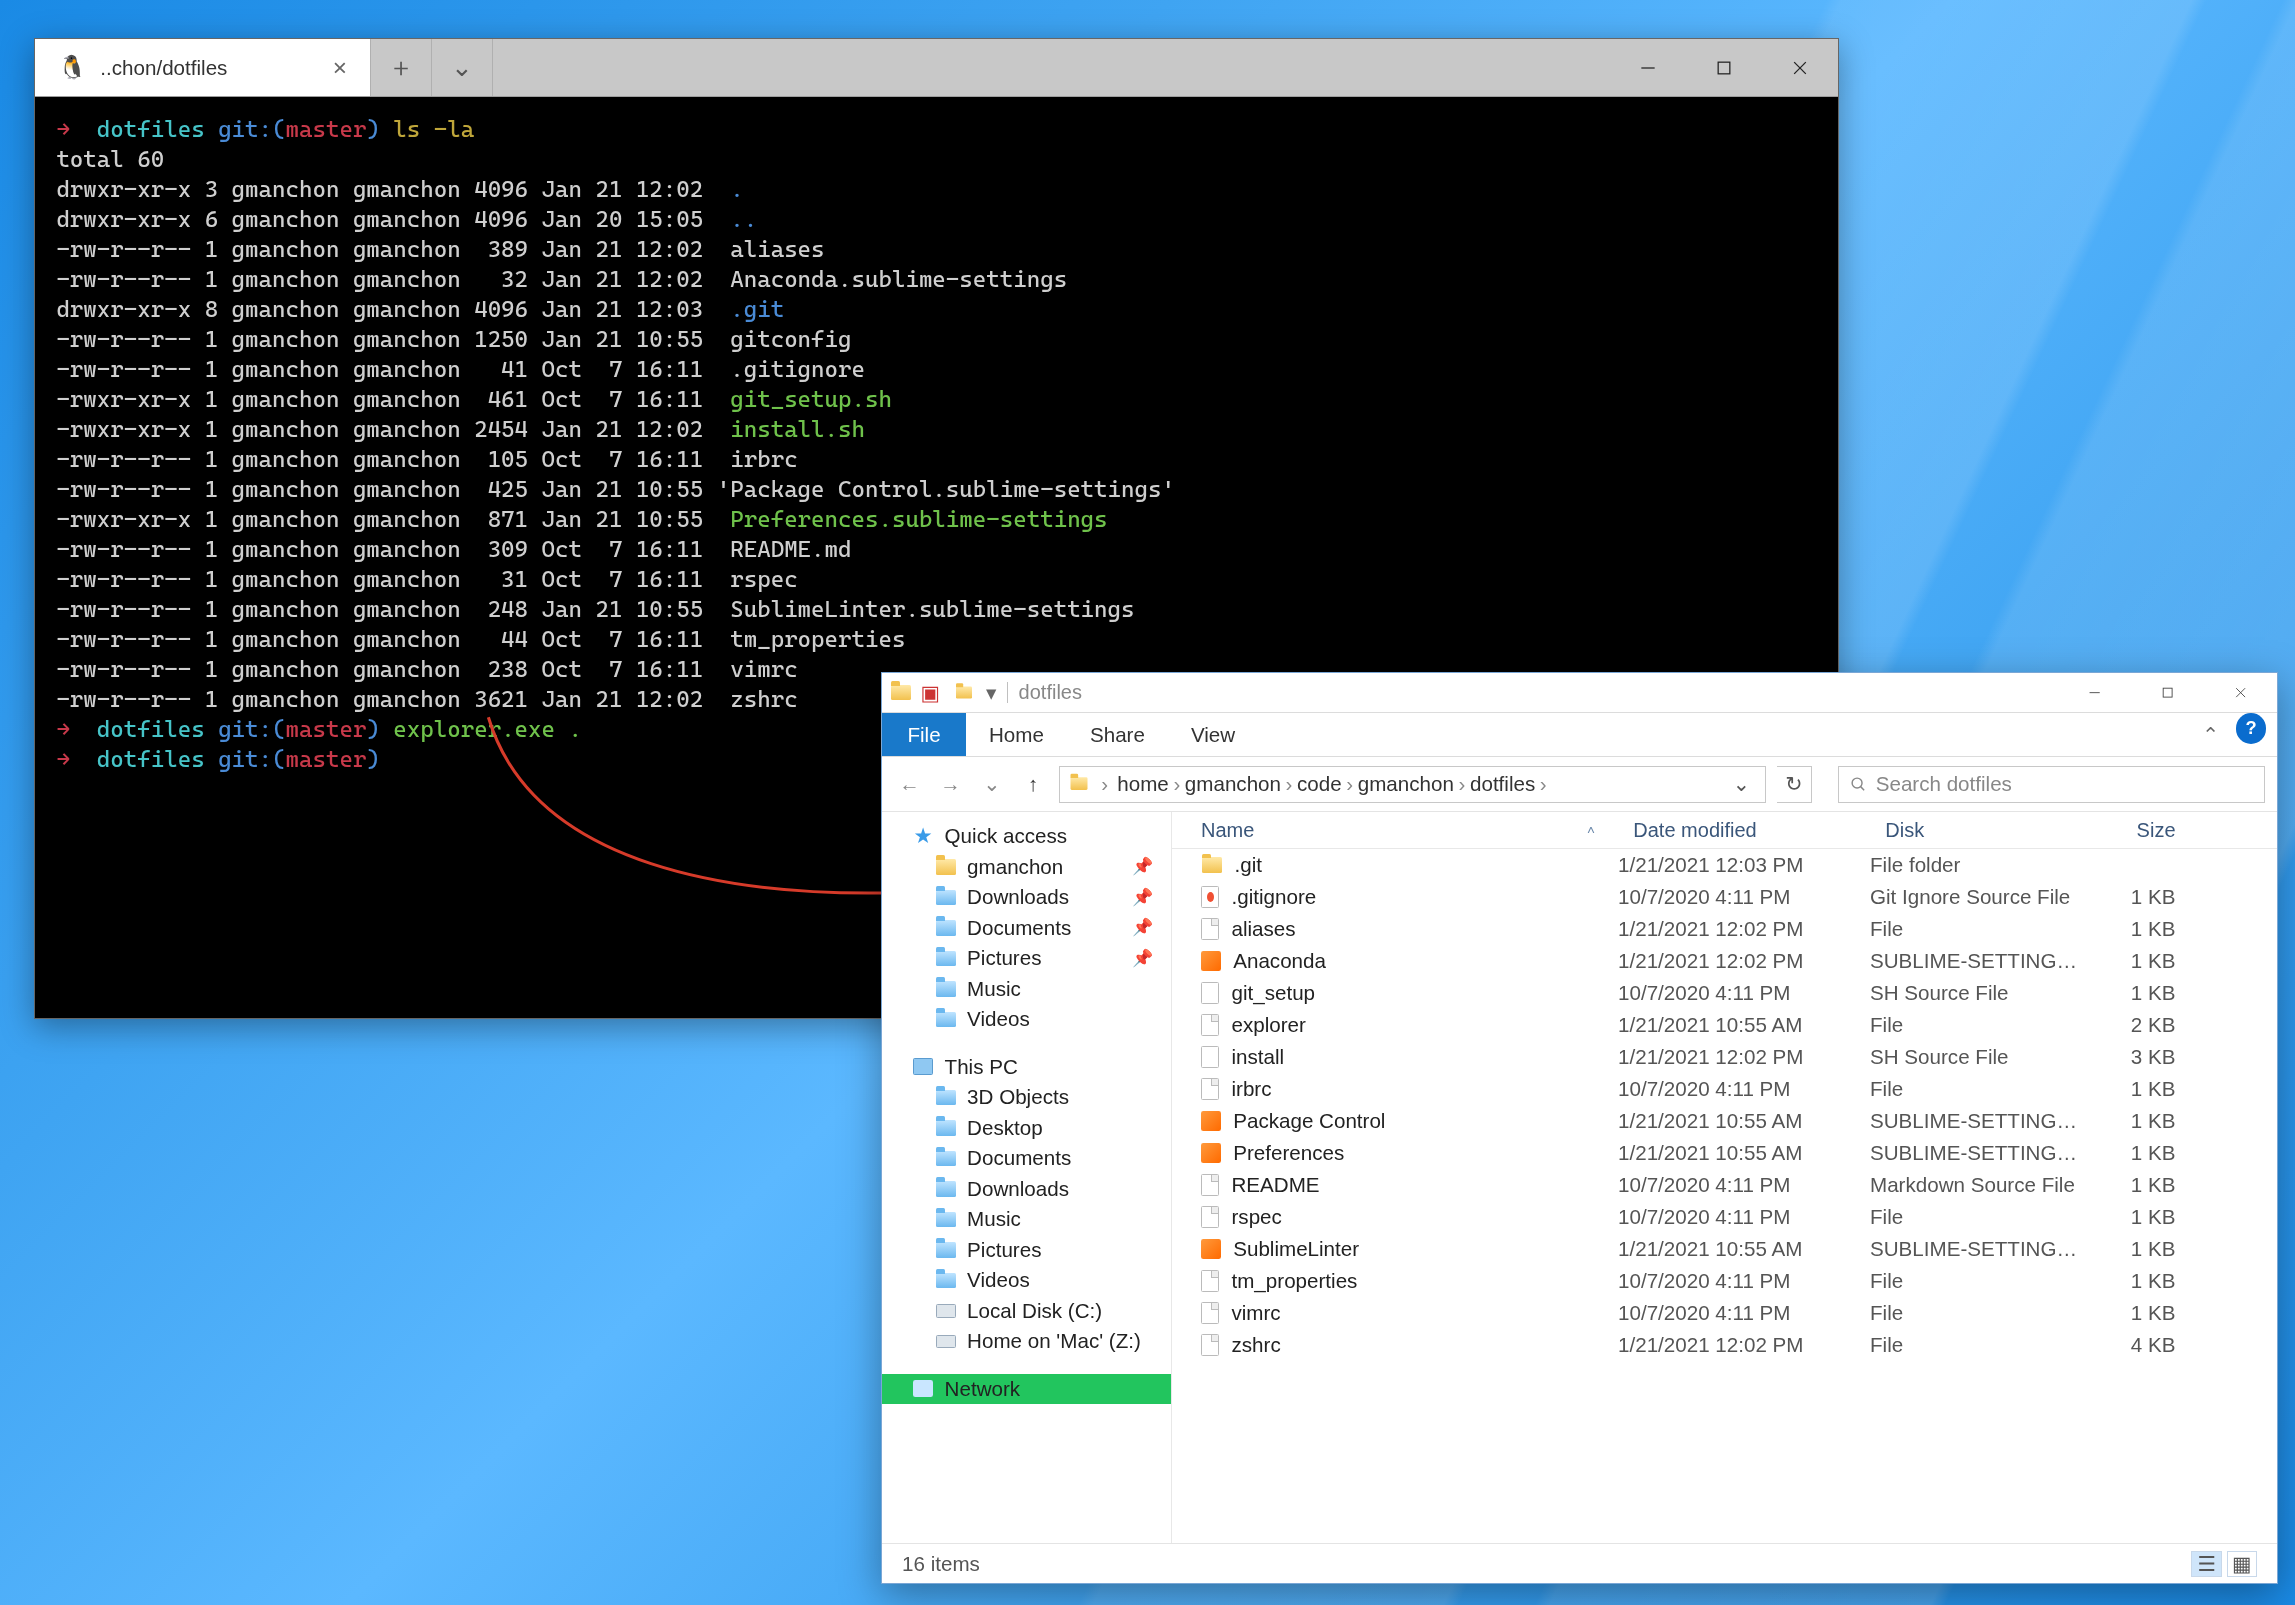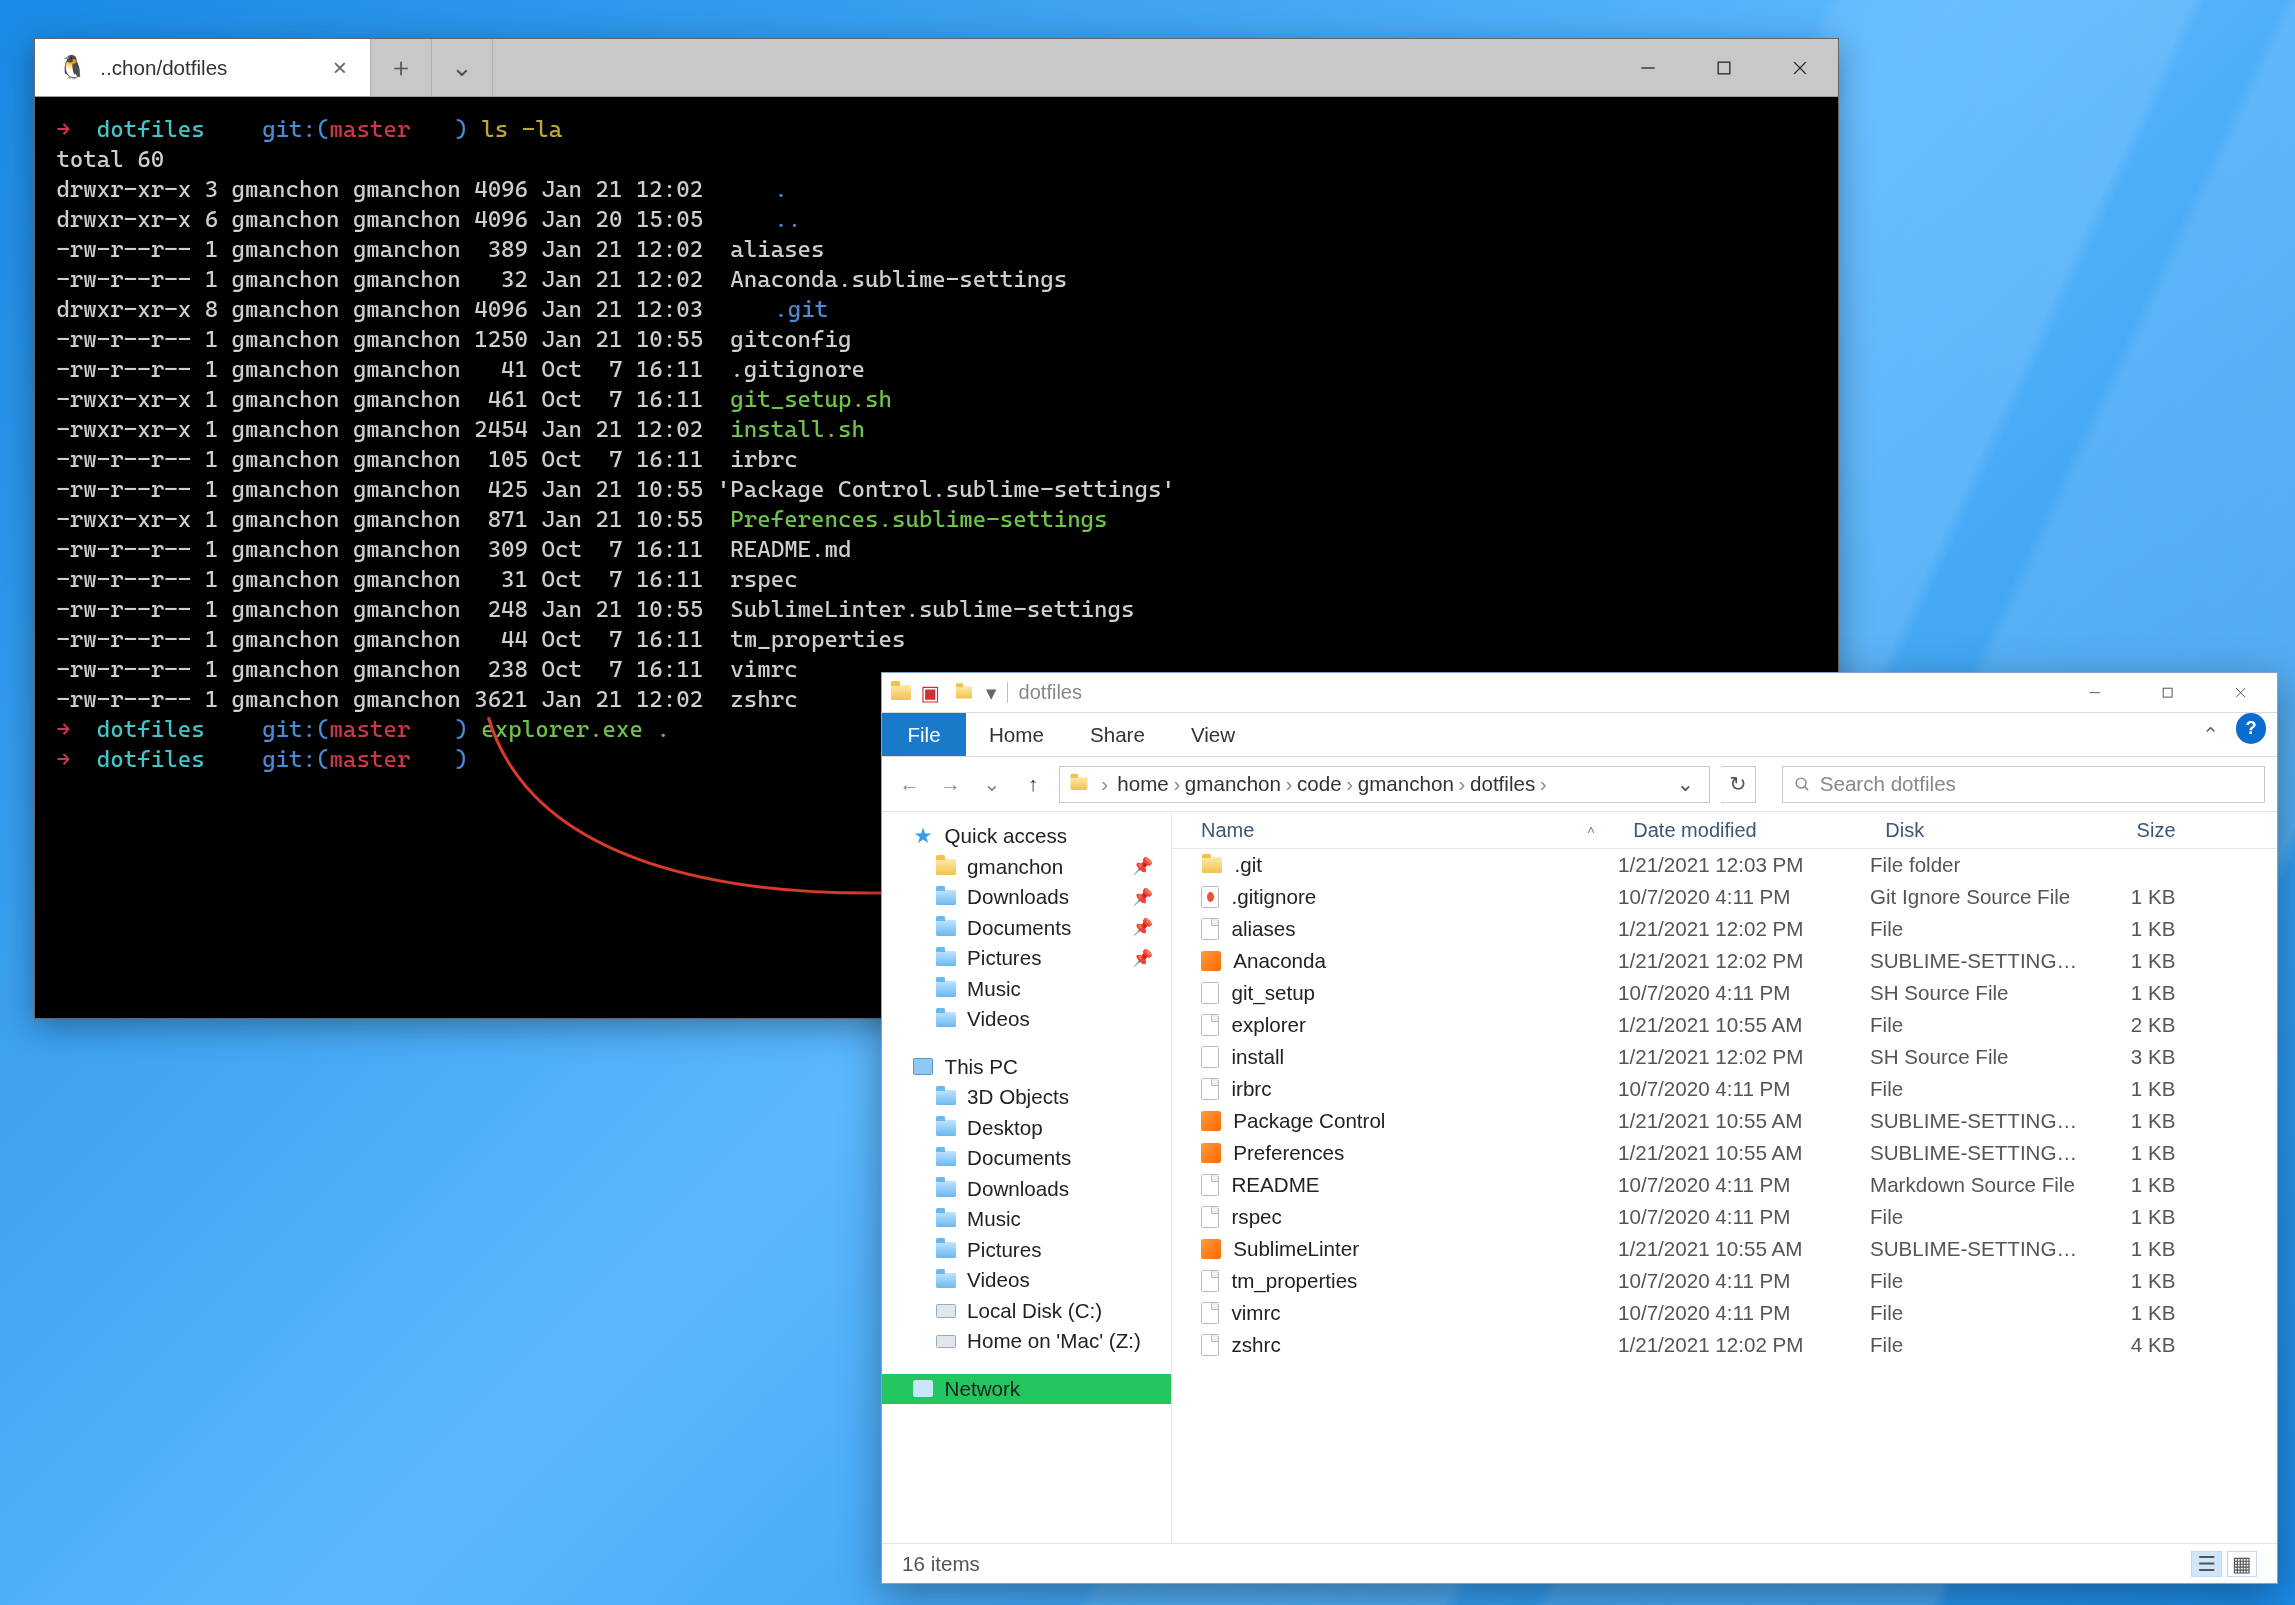--- a/index.html
+++ b/index.html
@@ -56,21 +56,21 @@
 .term-body {
   flex:1; background:#000; color:#b8b8b8;
   font-family: "Cascadia Mono","Consolas",monospace;
   font-size:23px; line-height:30px;
   padding:17px 21.4px;
   white-space:pre;
   overflow:hidden;
 }
 .tc-red { color:#c8394a; }
 .tc-cyan { color:#46c4c8; }
-.tc-blue { color:#4a8bd6;margin-left:44px; }
+.tc-blue { color:#4a8bd6; }
 .tc-green { color:#6fc24b; }
 .tc-yellow { color:#bfa63a;text-align:right; }
 .tc-white { color:#cfcfcf; }
 
 
 .arrow-svg { position:absolute; left:473px; top:702px; width:458px; height:206px; pointer-events:none; }
 
 
 .exp {
   position:absolute;
@@ -120,21 +120,21 @@
 .navbtn { width:30.5px; height:30.5px; display:flex; align-items:center; justify-content:center; color:#888; cursor:pointer;}
 .navbtn.enabled { color:#333; }
 .addr {
   flex:1; height:37px; border:0.8px solid #c8c8c8; display:flex; align-items:center; padding:0 7.6px; gap:4.6px;
 }
 .crumb { color:#333; padding:0 4.6px; cursor:pointer; }
 .crumb-sep { color:#888; }
 .addr-drop { margin-left:auto; color:#555; padding:0 7.6px; cursor:pointer;}
 .refresh { width:35px;height:37px;border:0.8px solid #c8c8c8; border-left:none; display:flex;align-items:center;justify-content:center;color:#555;cursor:pointer;}
 .search {
-  width:483px; height:37px; border:0.8px solid #c8c8c8; display:flex; align-items:center; padding:0 10.7px; margin-left:15.3px; color:#888;
+  width:427px; height:37px; border:0.8px solid #c8c8c8; display:flex; align-items:center; padding:0 10.7px; margin-left:15.3px; color:#888;
 }
 .search svg { margin-right:9.2px; }
 
 .exp-main { flex:1; display:flex; min-height:0; }
 .navpane {
   width:290px; border-right:0.8px solid #e8e8e8;
   padding-top:9.2px;
   overflow:hidden;
 }
 .np-item {

